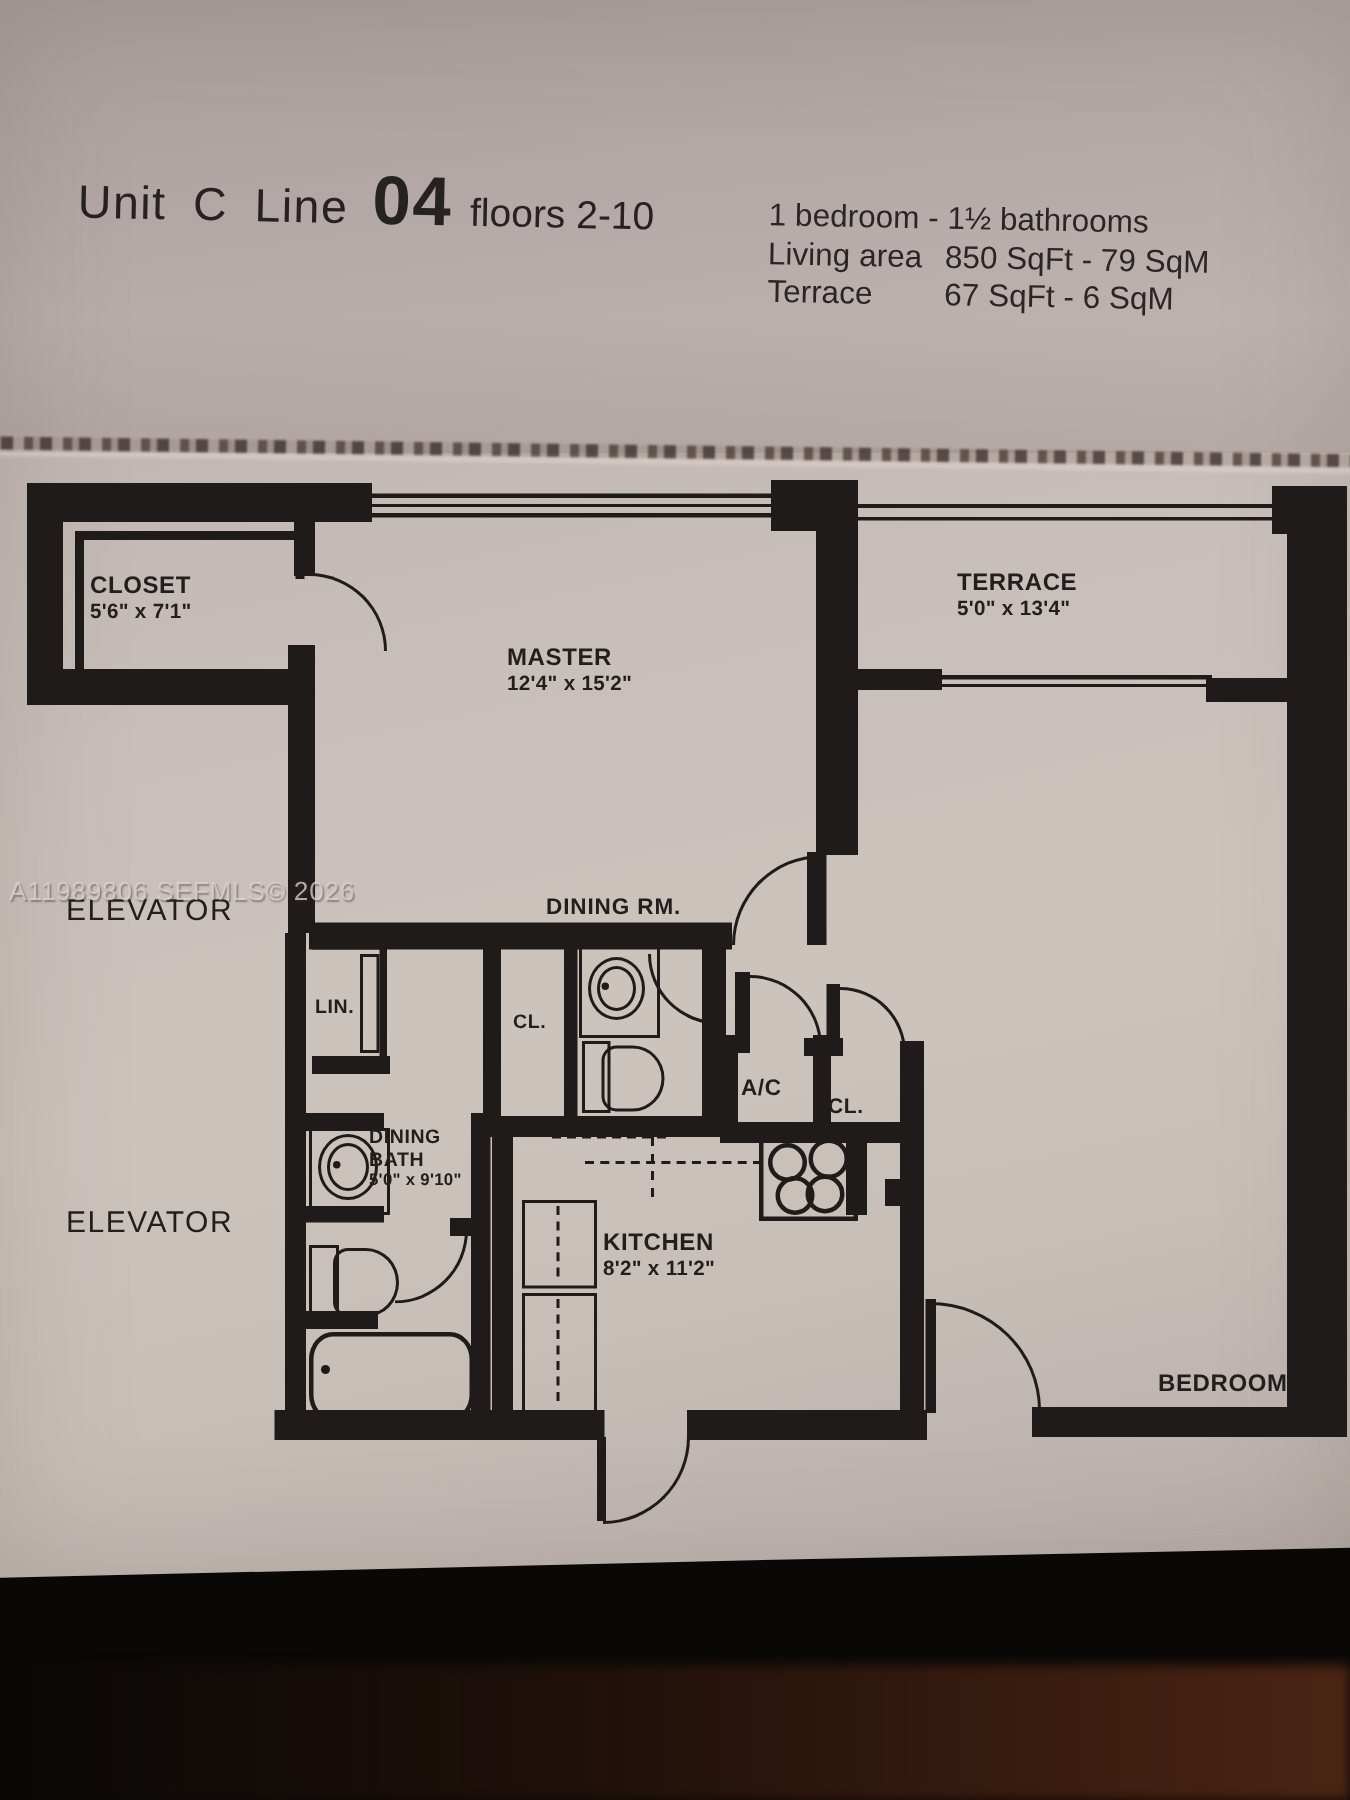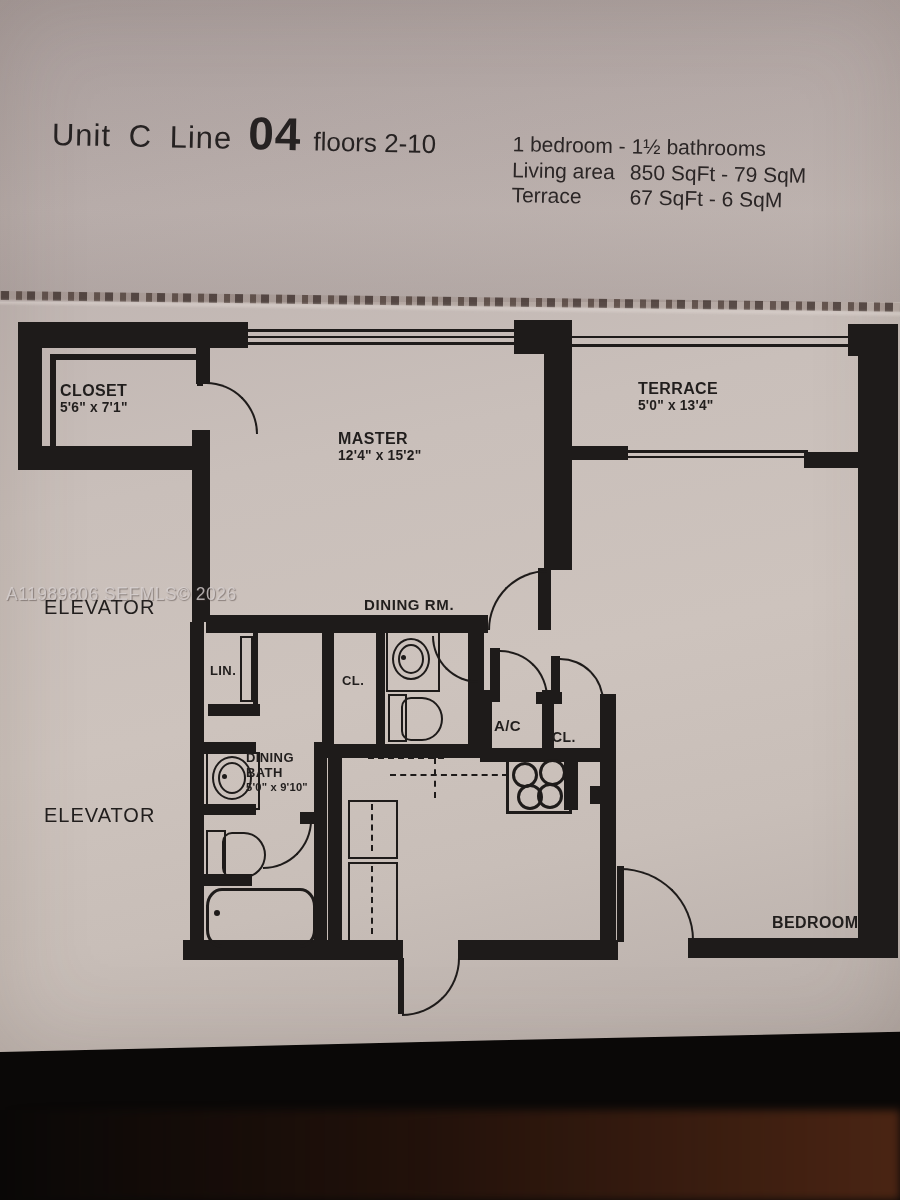--- a/index.html
+++ b/index.html
@@ -180,20 +180,24 @@
     </div>
     <div class="lbl" style="left:338px;top:430px;width:148px;font-size:16px">
       <div>MASTER</div>
       <div class="dims">12'4" x 15'2"</div>
     </div>
     <div class="lbl" style="left:638px;top:380px;width:138px;font-size:16px">
       <div>TERRACE</div>
       <div class="dims">5'0" x 13'4"</div>
     </div>
     <div class="lbl" style="left:772px;top:914px;width:84px;font-size:16px">BEDROOM</div>
+    <div class="lbl" style="left:402px;top:820px;width:134px;font-size:16px">
+      <div>KITCHEN</div>
+      <div class="dims">8'2" x 11'2"</div>
+    </div>
     <div class="lbl" style="left:246px;top:751px;width:82px;font-size:13px">
       <div>DINING</div>
       <div>BATH</div>
       <div class="dims">5'0" x 9'10"</div>
     </div>
     <div class="lbl" style="left:364px;top:596px;width:120px;font-size:15px;letter-spacing:.6px">DINING RM.</div>
     <div class="lbl" style="left:44px;top:596px;width:134px;font-size:20px;letter-spacing:1px;font-weight:500">ELEVATOR</div>
     <div class="lbl" style="left:44px;top:804px;width:134px;font-size:20px;letter-spacing:1px;font-weight:500">ELEVATOR</div>
     <div class="lbl" style="left:210px;top:664px;width:34px;font-size:13px">LIN.</div>
     <div class="lbl" style="left:342px;top:674px;width:36px;font-size:13px">CL.</div>

